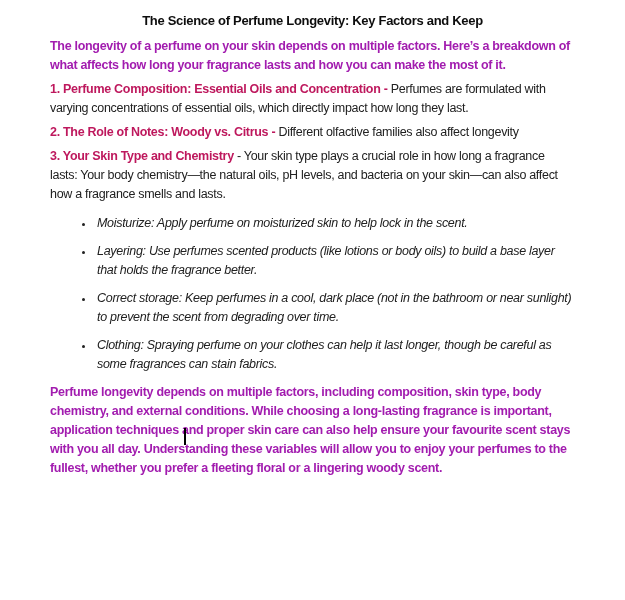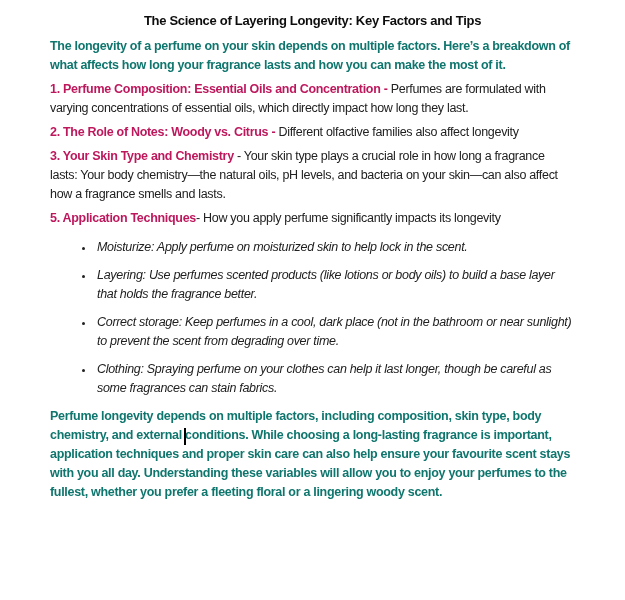--- a/index.html
+++ b/index.html
@@ -27,21 +27,21 @@
     color: #0d0d0d;
     text-align: center;
     line-height: 19px;
     margin: 0 0 7px 0;
   }
   p {
     margin: 0 0 5px 0;
   }
   .bold-para {
     font-weight: 700;
-    color: #0f766e;
+    color: #a21caf;
   }
   strong {
     font-weight: 700;
     color: #be185d;
   }
   ul.tips-list {
     margin: 10px 0 9px 0;
     padding-left: 45px;
     list-style: disc outside;
     font-style: italic;
@@ -63,32 +63,31 @@
     width: 1.5px;
     height: 17px;
     background: #000000;
   }
 </style>
 </head>
 <body>
 
 <div class="doc">
 
-  <h1 class="doc-title">The Science of Layering Longevity: Key Factors and Tips</h1>
+  <h1 class="doc-title">The Science of Perfume Longevity: Key Factors and Keep</h1>
 
   <p class="bold-para">The longevity of a perfume on your skin depends on multiple factors. Here’s a breakdown of what affects how long your fragrance lasts and how you can make the most of it.</p>
 
   <p><strong>1. Perfume Composition: Essential Oils and Concentration - </strong><span>Perfumes are formulated with varying concentrations of essential oils, which directly impact how long they last.</span></p>
 
   <p><strong>2. The Role of Notes: Woody vs. Citrus - </strong><span>Different olfactive families also affect longevity</span></p>
 
   <p><strong>3. Your Skin Type and Chemistry</strong><span> - Your skin type plays a crucial role in how long a fragrance lasts: Your body chemistry—the natural oils, pH levels, and bacteria on your skin—can also affect how a fragrance smells and lasts.</span></p>
 
 
-  <p><strong>5. Application Techniques</strong><span>- How you apply perfume significantly impacts its longevity</span></p>
 
 
 
   <ul class="tips-list">
     <li>Moisturize: Apply perfume on moisturized skin to help lock in the scent.</li>
     <li>Layering: Use perfumes scented products (like lotions or body oils) to build a base layer that holds the fragrance better.</li>
     <li>Correct storage: Keep perfumes in a cool, dark place (not in the bathroom or near sunlight) to prevent the scent from degrading over time.</li>
     <li>Clothing: Spraying perfume on your clothes can help it last longer, though be careful as some fragrances can stain fabrics.</li>
   </ul>
 

